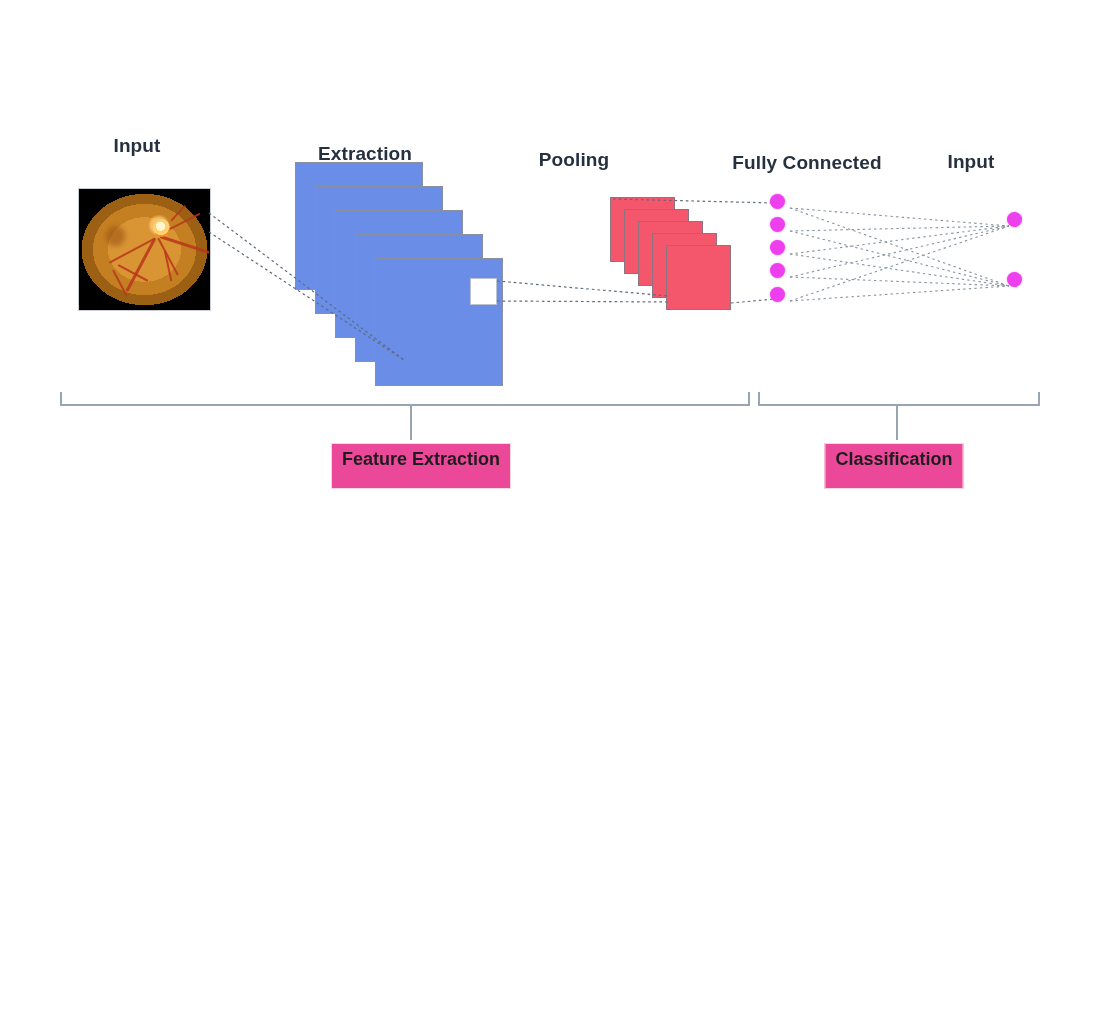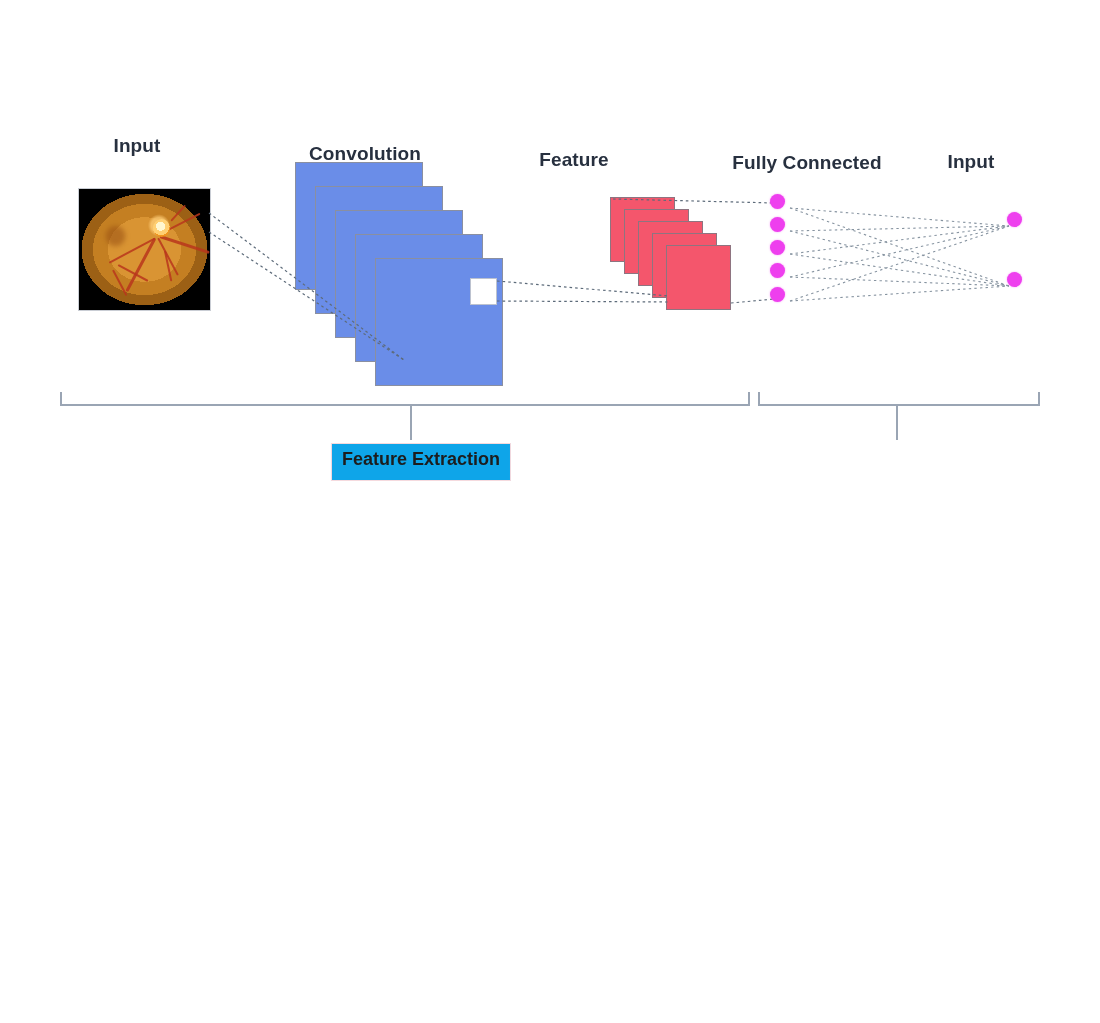--- a/index.html
+++ b/index.html
@@ -124,38 +124,38 @@
     box-sizing: border-box;
   }
   .tick {
     position: absolute;
     width: 2px;
     background: #9aa5b4;
   }
   .section-label {
     position: absolute;
     transform: translateX(-50%);
-    padding: 5px 10px 10px 10px;
+    padding: 5px 10px 18px 10px;
     border: 1px solid #f5dade;
-    background: #0ea5e9;
+    background: #ec4899;
     color: #1d1d1d;
     font-family: "Liberation Sans", sans-serif;
     font-size: 18px;
     font-weight: 700;
     white-space: nowrap;
   }
 </style>
 </head>
 <body>
 
 <div id="canvas">
 
   <div class="stage-label" style="left:137px; top:135px;">Input</div>
-  <div class="stage-label" style="left:365px; top:143px;">Convolution</div>
-  <div class="stage-label" style="left:574px; top:149px;">Feature</div>
+  <div class="stage-label" style="left:365px; top:143px;">Extraction</div>
+  <div class="stage-label" style="left:574px; top:149px;">Pooling</div>
   <div class="stage-label" style="left:807px; top:152px;">Fully Connected</div>
   <div class="stage-label" style="left:971px; top:151px;">Input</div>
 
   <div class="fundus" style="left:78px; top:188px; width:131px; height:121px;">
     <div class="fundus-inner">
       <div class="macula"></div>
       <div class="vessel" style="left:62%; top:36%; width:34%; height:2.2px; transform:rotate(-27deg);"></div>
       <div class="vessel" style="left:62%; top:38%; width:40%; height:2.6px; transform:rotate(18deg);"></div>
       <div class="vessel" style="left:60%; top:40%; width:32%; height:2.4px; transform:rotate(62deg);"></div>
       <div class="vessel" style="left:58%; top:40%; width:46%; height:2.8px; transform:rotate(118deg);"></div>
@@ -217,14 +217,15 @@
 
   <div class="node" style="left:1007px; top:212px;"></div>
   <div class="node" style="left:1007px; top:272px;"></div>
 
   <div class="bracket" style="left:60px; top:392px; width:690px; height:14px;"></div>
   <div class="tick" style="left:410px; top:406px; height:34px;"></div>
   <div class="section-label" style="left:421px; top:443px;">Feature Extraction</div>
 
   <div class="bracket" style="left:758px; top:392px; width:282px; height:14px;"></div>
   <div class="tick" style="left:896px; top:406px; height:34px;"></div>
+  <div class="section-label" style="left:894px; top:443px;">Classification</div>
 
 </div>
 
 </body></html>

